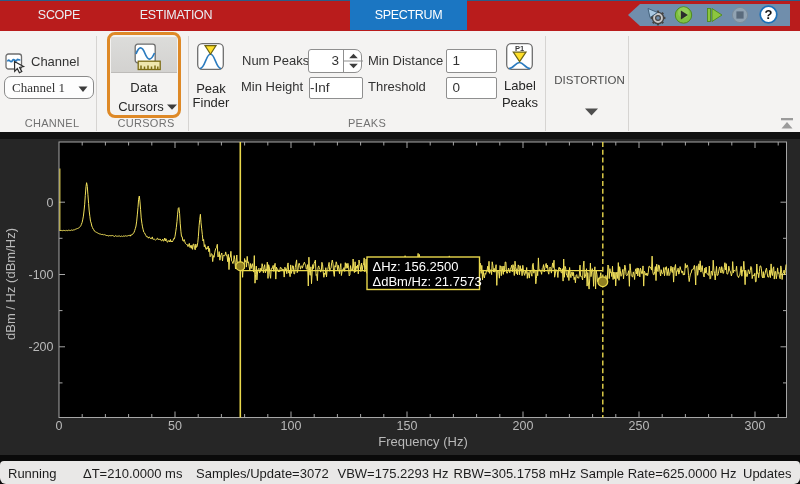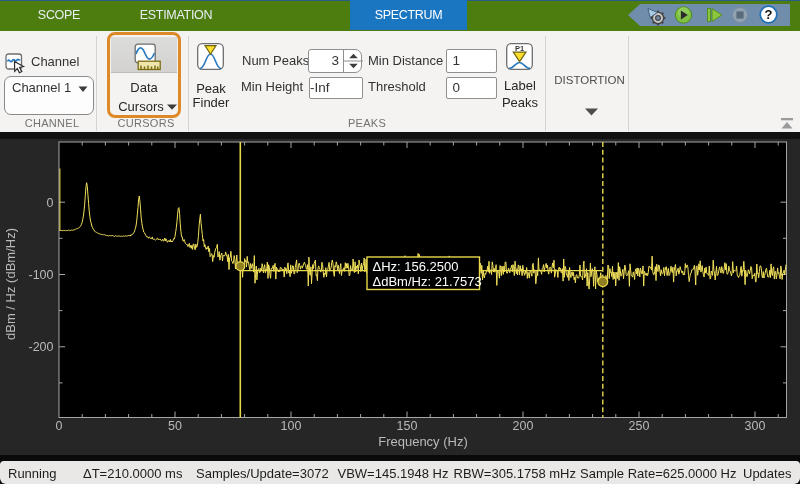--- a/index.html
+++ b/index.html
@@ -1,21 +1,21 @@
 <!DOCTYPE html>
 <html><head>
 <meta charset="utf-8">
 <style>
   * { margin:0; padding:0; box-sizing:border-box; }
   html,body { width:800px; height:484px; overflow:hidden; background:#0a0a0a;
     font-family:"Liberation Sans", sans-serif; }
   #page { position:relative; width:800px; height:484px; }
   .abs { position:absolute; }
   
-  #topbar { position:absolute; left:0; top:0; width:800px; height:31px; background:#4d7c0f; box-shadow:inset 0 1px 0 #2a5d88; }
+  #topbar { position:absolute; left:0; top:0; width:800px; height:31px; background:#b91c1c; box-shadow:inset 0 1px 0 #2a5d88; }
   #topbar .tab { position:absolute; top:0; height:31px; line-height:31px; color:#e9eff5;
      font-size:12.5px; letter-spacing:-0.3px; text-align:center; }
   #tab-meas { position:absolute; left:227px; top:1px; width:121px; height:30px; background:#fbfbfb;
      border-radius:5px 5px 0 0; color:#262626; font-size:12.5px; letter-spacing:-0.3px; text-align:center; line-height:29px; }
   #tab-spec { position:absolute; left:350px; top:0; width:117px; height:30px; background:#1b76c2;
      color:#fff; font-size:12.5px; letter-spacing:-0.3px; text-align:center; line-height:30px; }
   
   #ribbon { position:absolute; left:0; top:31px; width:800px; height:101px; background:#f4f3f2; }
   .sep { position:absolute; top:5px; width:1px; height:95px; background:#d6d4d2; }
   .seclab { position:absolute; top:86px; height:14px; font-size:11px; color:#717171;
@@ -84,22 +84,22 @@
     <div class="seclab" style="left:12px; width:80px;">CHANNEL</div>
     <div class="seclab" style="left:106px; width:80px;">CURSORS</div>
     <div class="seclab" style="left:327px; width:80px;">PEAKS</div>
 
     <svg class="abs" style="left:5px; top:21.5px;" width="22" height="21" viewBox="0 0 22 21">
       <rect x="1" y="1" width="15.5" height="15" rx="2.5" fill="#fff" stroke="#6e6e6e" stroke-width="1.3"></rect>
       <path d="M2.5,8.5 C4,4.5 5.5,11 7.5,7.5 C9,5 10.5,9.5 12,7 C13,5.3 14,8 15.2,6.5" fill="none" stroke="#2b7bbf" stroke-width="1.7"></path>
       <path d="M9.5,8.5 L18.5,13.5 L14.6,14.4 L16.8,18.6 L14.4,19.8 L12.3,15.5 L9.7,18.3 Z" fill="#fff" stroke="#2e2e2e" stroke-width="1.2"></path>
     </svg>
     <div class="rlabel" style="left:31px; top:23px;">Channel</div>
-    <div class="abs" style="left:4px; top:45px; width:90px; height:39px; background:#fdfdfd;
-         border:1px solid #8a8a8a; border-radius:7px; font-size:13px; color:#333; line-height:21px;">
+    <div class="abs" style="left:4px; top:45px; width:90px; height:23px; background:#fdfdfd;
+         border:1px solid #8a8a8a; border-radius:7px; font-size:13px; color:#333; line-height:21px;font-family:Liberation Serif, serif;">
       <span style="margin-left:7px;">Channel 1</span>
       <svg class="abs" style="right:5px; top:8.5px;" width="10" height="6.5" viewBox="0 0 10 6.5">
           <path d="M0.5,0.5 L9.5,0.5 L5,6 Z" fill="#3c3c3c"></path>
         </svg>
     </div>
 
     <div class="abs" style="left:107px; top:1px; width:74px; height:86px; border:3px solid #de8927; border-radius:8px;">
       <div class="abs" style="left:1px; top:2px; width:66px; height:36px; background:linear-gradient(#dcdcda,#d3d2d0); border-bottom:1px solid #bdbbb9;"></div>
       <svg class="abs" style="left:24px; top:8px;" width="28" height="28" viewBox="0 0 28 28">
         <rect x="1.2" y="1.2" width="20" height="18.6" rx="2.5" fill="#fff" stroke="#6e6e6e" stroke-width="1.3"></rect>
@@ -280,18 +280,18 @@
       <text x="372.5" y="285.5">ΔdBm/Hz: 21.7573</text>
     </g>
   </svg>
 
   <div class="abs" style="left:0; top:455px; width:800px; height:6px; background:#0a0a0a;"></div>
   <div class="abs" style="left:0; top:461px; width:800px; height:23px; background:#e9e8e7; border-radius:4px 4px 6px 6px;
        font-size:13px; color:#1c1c1c;padding-left:34px;">
     <span class="abs" style="left:8px; top:4.5px;">Running</span>
     <span class="abs" style="left:83px; top:4.5px;">ΔT=210.0000 ms</span>
     <span class="abs" style="left:196px; top:4.5px;">Samples/Update=3072</span>
-    <span class="abs" style="left:337.5px; top:4.5px;">VBW=145.1948 Hz</span>
+    <span class="abs" style="left:337.5px; top:4.5px;">VBW=175.2293 Hz</span>
     <span class="abs" style="left:453.5px; top:4.5px;">RBW=305.1758 mHz</span>
     <span class="abs" style="left:580px; top:4.5px;">Sample Rate=625.0000 Hz</span>
     <span class="abs" style="left:743px; top:4.5px;">Updates</span>
   </div>
 </div>
 
 </body></html>

